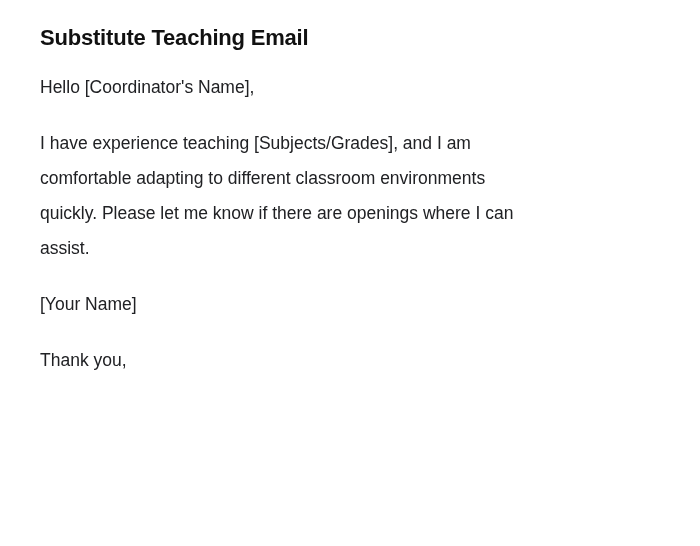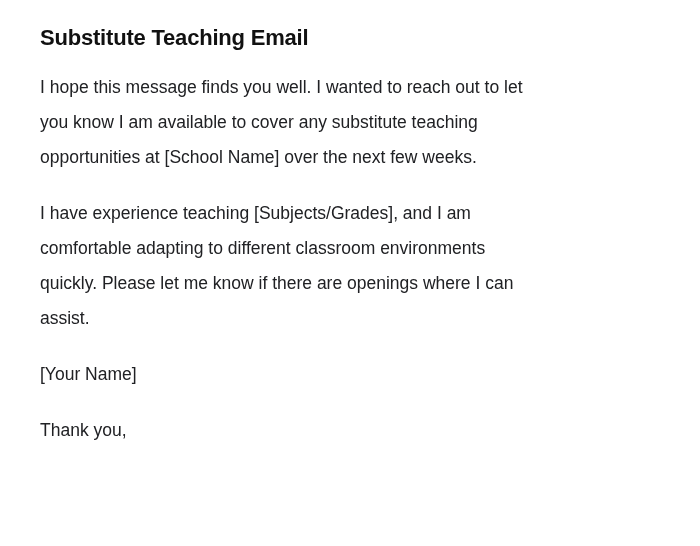--- a/index.html
+++ b/index.html
@@ -34,24 +34,22 @@
     max-width: 610px;
     white-space: pre-line; 
   }
 </style>
 </head>
 <body>
 
 <main class="doc">
   <h1 class="doc-title">Substitute Teaching Email</h1>
 
+  <p>Hello [Coordinator's Name],</p>
 
-  <p>I hope this message finds you well. I wanted to reach out to let
-you know I am available to cover any substitute teaching
-opportunities at [School Name] over the next few weeks.</p>
 
   <p>I have experience teaching [Subjects/Grades], and I am
 comfortable adapting to different classroom environments
 quickly. Please let me know if there are openings where I can
 assist.</p>
 
   <p>[Your Name]</p>
 
   <p>Thank you,</p>
 </main>

